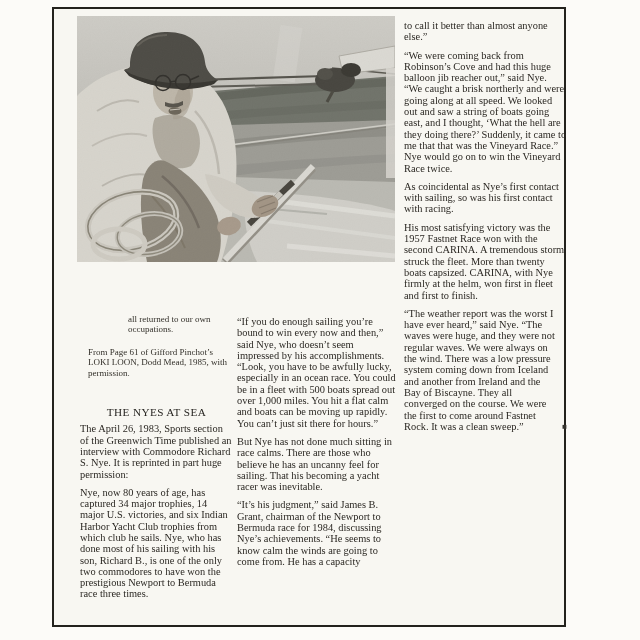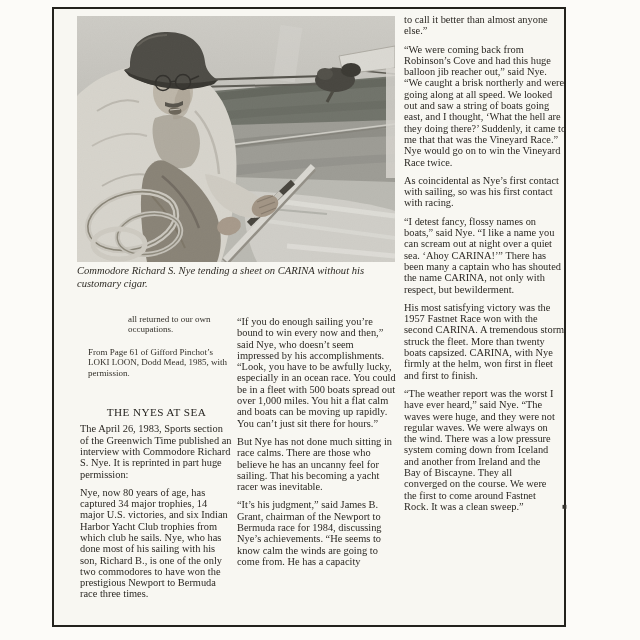--- a/index.html
+++ b/index.html
@@ -24,21 +24,21 @@
   }
   .caption{
     position:absolute;left:77px;top:265px;width:322px;
     font-style:italic;font-size:10.6px;line-height:12.5px;
     color:#2e2b25;
   }
   .col{position:absolute;font-size:10.4px;line-height:11.3px;text-align:left;}
   .col p{margin:0 0 7px 0;}
   .col1{left:80px;top:314px;width:153px;}
   .col2{left:237px;top:316px;width:159px;}
-  .col3{left:404px;top:14px;width:163px;font-family:Liberation Serif, serif;}
+  .col3{left:404px;top:20px;width:163px;font-family:Liberation Serif, serif;}
   .small{
     font-size:9px;line-height:10.4px;
     padding-left:8px;color:#33302a;
   }
   .small.continuation{margin-bottom:12px;margin-left:40px;}
   .small.credit{margin-bottom:29px;}
   .heading{
     font-size:11.2px;font-weight:normal;letter-spacing:.4px;
     text-align:center;margin:11px 0 5px 0;color:#262420;
   }
@@ -172,38 +172,36 @@
 
         <ellipse cx="188" cy="190" rx="14" ry="10" fill="#ab9c8a" transform="rotate(-28 188 190)"></ellipse>
         <path d="M180,186 L196,180 M182,192 L198,186 M184,198 L199,192" stroke="#8c7f6f" stroke-width="1.3" fill="none"></path>
         <ellipse cx="152" cy="210" rx="12" ry="9" fill="#b0a190" transform="rotate(-15 152 210)"></ellipse>
       </g>
 
       <rect x="0" y="0" width="318" height="246" fill="#808080" opacity="0.12" filter="url(#grain)"></rect>
     </svg>
   </figure>
 
-  <div class="caption">Commodore Richard S. Nye tending a sheet on CARINA without his customary cigar.</div>
 
   <div class="col col1">
     <p class="small continuation">all returned to our own occupations.</p>
     <p class="small credit">From Page 61 of Gifford Pinchot’s LOKI LOON, Dodd Mead, 1985, with permission.</p>
     <h3 class="heading">THE NYES AT SEA</h3>
     <p class="body-par"><span>The April 26, 1983, Sports section of the </span><span class="ital">Greenwich Time</span><span> published an interview with Commodore Richard S. Nye. It is reprinted in part huge permission:</span></p>
     <p class="body-par">Nye, now 80 years of age, has captured 34 major trophies, 14 major U.S. victories, and six Indian Harbor Yacht Club trophies from which club he sails. Nye, who has done most of his sailing with his son, Richard B., is one of the only two commodores to have won the prestigious Newport to Bermuda race three times.</p>
   </div>
 
   <div class="col col2">
     <p class="body-par">“If you do enough sailing you’re bound to win every now and then,” said Nye, who doesn’t seem impressed by his accomplishments. “Look, you have to be awfully lucky, especially in an ocean race. You could be in a fleet with 500 boats spread out over 1,000 miles. You hit a flat calm and boats can be moving up rapidly. You can’t just sit there for hours.”</p>
     <p class="body-par">But Nye has not done much sitting in race calms. There are those who believe he has an uncanny feel for sailing. That his becoming a yacht racer was inevitable.</p>
     <p class="body-par">“It’s his judgment,” said James B. Grant, chairman of the Newport to Bermuda race for 1984, discussing Nye’s achievements. “He seems to know calm the winds are going to come from. He has a capacity</p>
   </div>
 
   <div class="col col3">
     <p class="body-par">to call it better than almost anyone else.”</p>
     <p class="body-par">“We were coming back from Robinson’s Cove and had this huge balloon jib reacher out,” said Nye. “We caught a brisk northerly and were going along at all speed. We looked out and saw a string of boats going east, and I thought, ‘What the hell are they doing there?’ Suddenly, it came to me that that was the Vineyard Race.” Nye would go on to win the Vineyard Race twice.</p>
     <p class="body-par">As coincidental as Nye’s first contact with sailing, so was his first contact with racing.</p>
-    <p class="body-par">“I detest fancy, flossy names on boats,” said Nye. “I like a name you can scream out at night over a quiet sea. ‘Ahoy CARINA!’” There has been many a captain who has shouted the name CARINA, not only with respect, but bewilderment.</p>
     <p class="body-par">His most satisfying victory was the 1957 Fastnet Race won with the second CARINA. A tremendous storm struck the fleet. More than twenty boats capsized. CARINA, with Nye firmly at the helm, won first in fleet and first to finish.</p>
     <p class="body-par lastpar"><span>“The weather report was the worst I have ever heard,” said Nye. “The waves were huge, and they were not regular waves. We were always on the wind. There was a low pressure system coming down from Iceland and another from Ireland and the Bay of Biscayne. They all converged on the course. We were the first to come around Fastnet Rock. It was a clean sweep.”</span><span class="endmark">■</span></p>
   </div>
 
 </div>
 
 </body></html>

